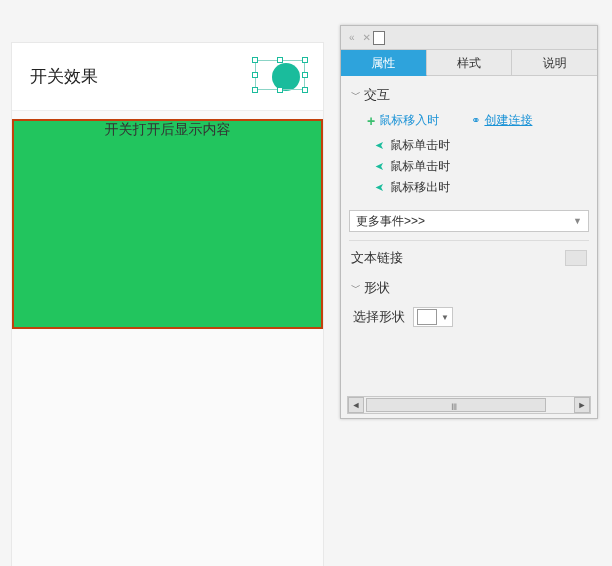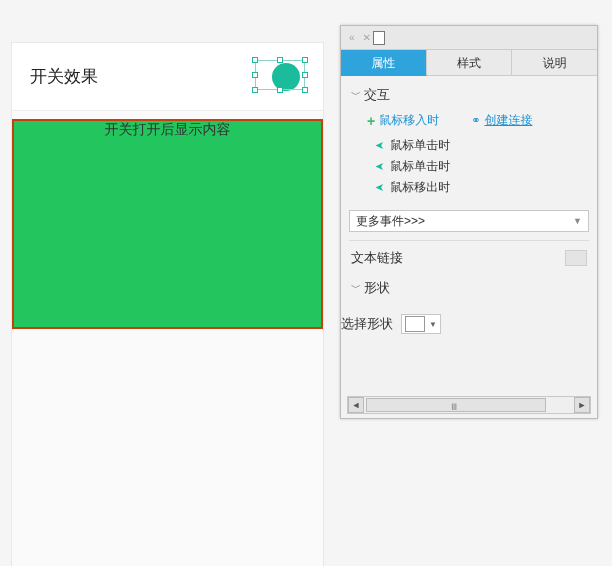--- a/index.html
+++ b/index.html
@@ -129,21 +129,21 @@
   }
   .more-events .dd { color:#888; font-size:9px; }
   .text-link-row {
     margin: 8px 8px 0 8px; border-top:1px solid #dcdcdc;
     padding:8px 2px 4px 2px; display:flex; justify-content:space-between; align-items:center;
     font-size:13px;
   }
   .tl-btn { width:22px; height:16px; background:#e4e4e4; border:1px solid #cfcfcf; cursor:pointer; }
   .shape-row {
     display:flex; align-items:center; gap:8px;
-    padding: 6px 12px 8px 0; font-size:13px;margin-top:7px;
+    padding: 6px 12px 8px 12px; font-size:13px;
   }
   .shape-swatch {
     width:20px; height:16px; background:#fff; border:1px solid #999;
   }
   .shape-dd {
     display:flex; align-items:center; border:1px solid #c8c8c8; background:#fff;
     padding:1px 3px; gap:4px; cursor:pointer;
   }
   .shape-dd .dd { font-size:8px; color:#666; }
 

